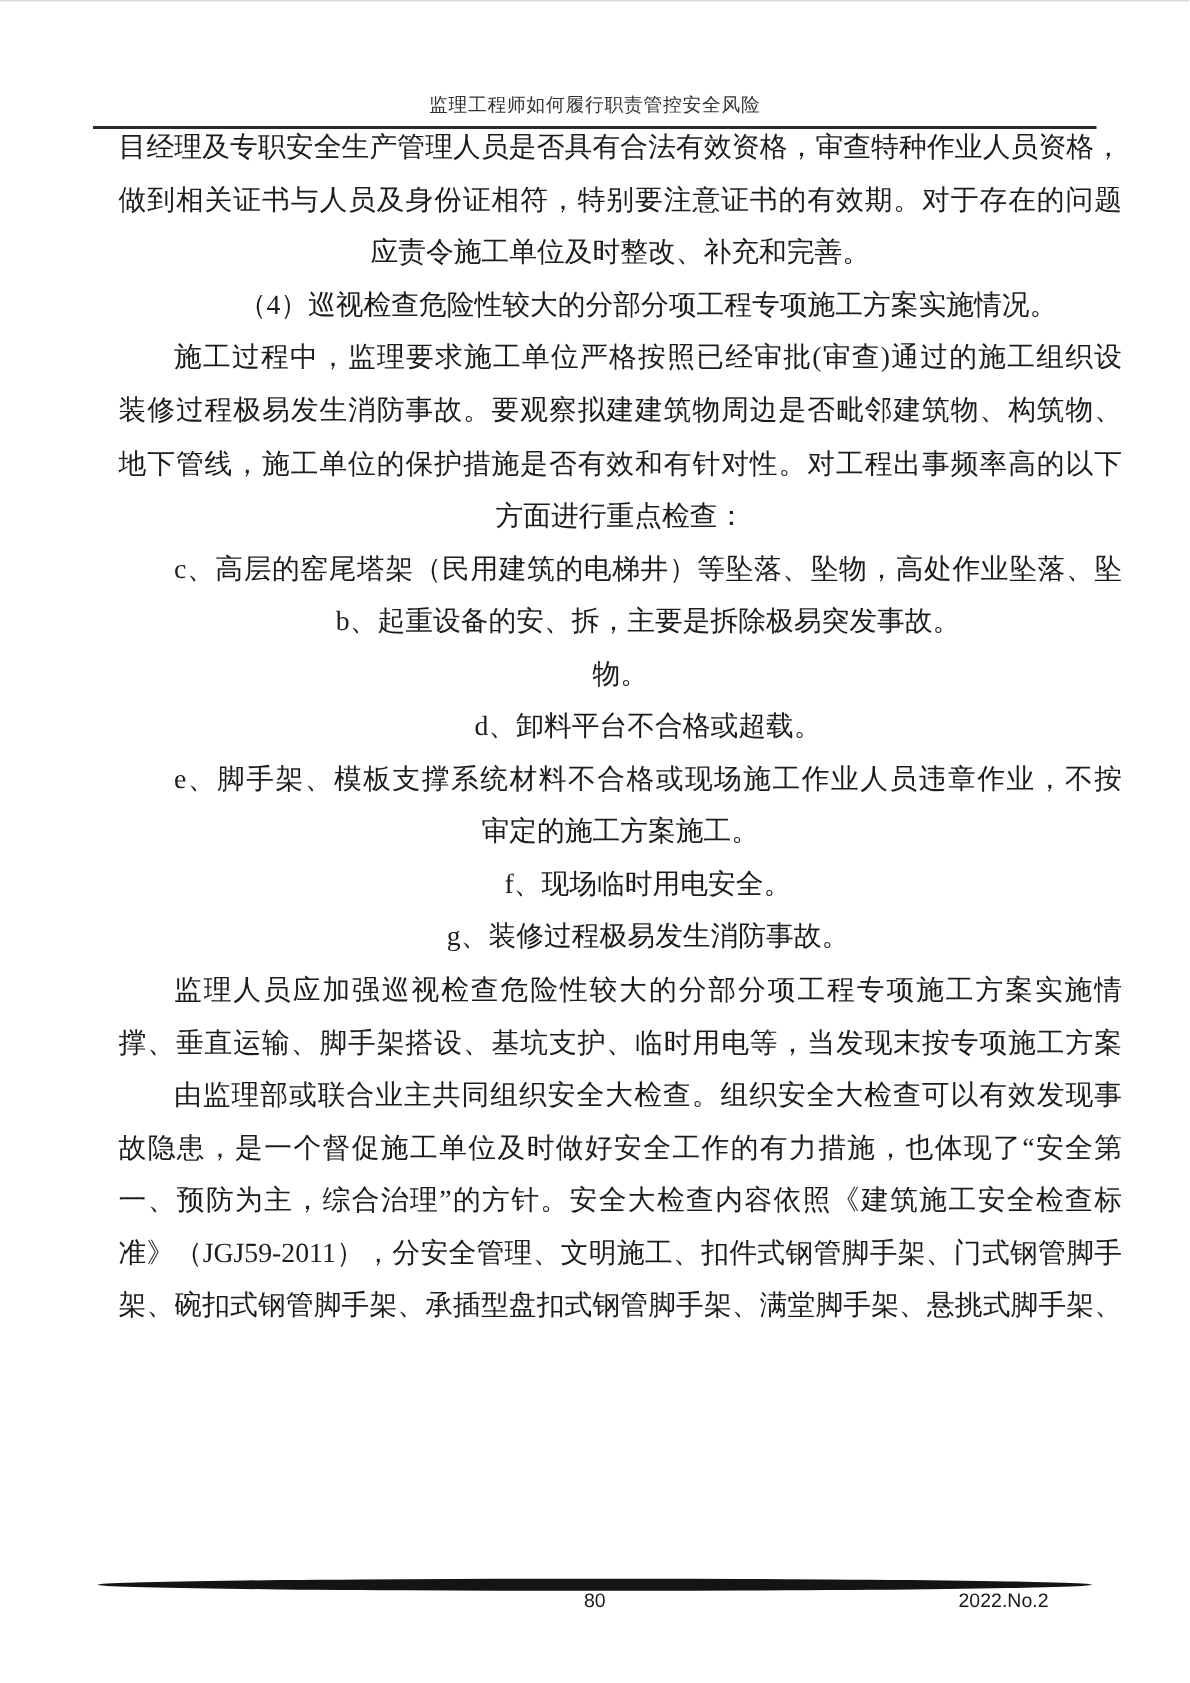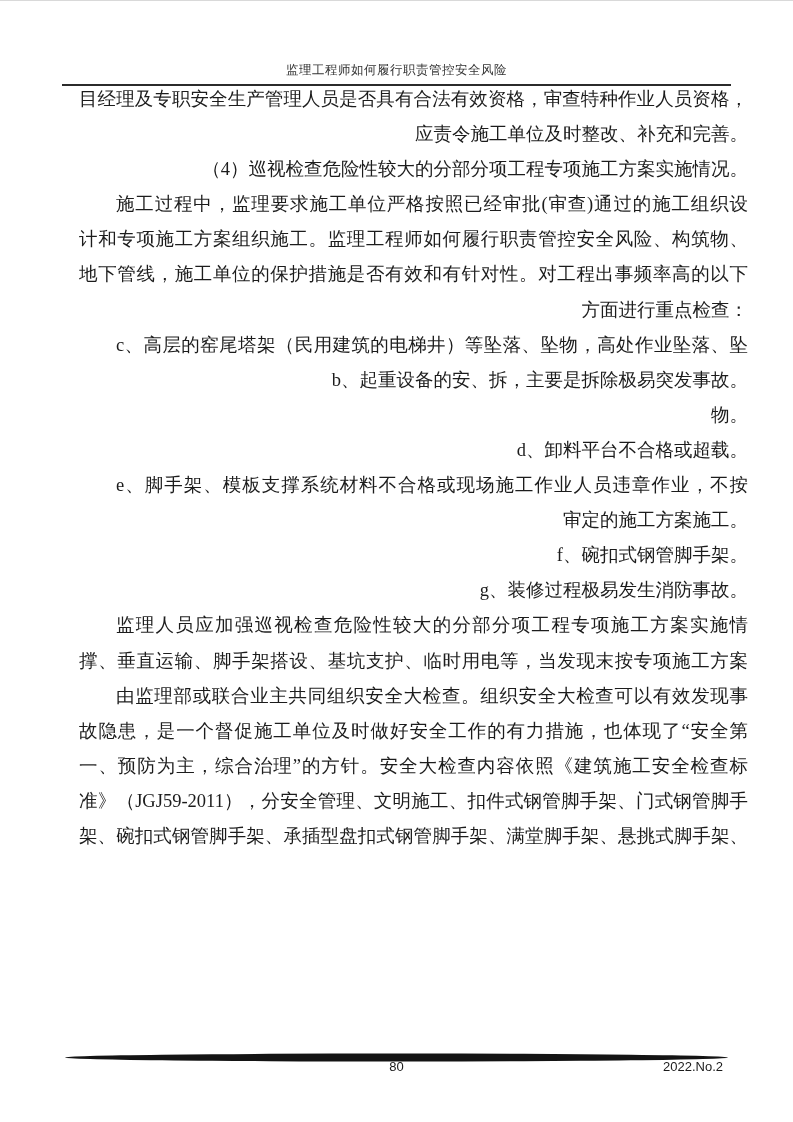--- a/index.html
+++ b/index.html
@@ -30,21 +30,21 @@
     position:absolute;top:84px;left:62px;width:669px;height:2px;
     background:var(--rule-color);
   }
   .body-block{
     position:absolute;top:82px;left:62px;width:669px;margin-left:17px;
   }
   .line{
     height:35.1px;line-height:35.1px;
     font-size:18.5px;
     white-space:nowrap;
-    text-align:right;
+    text-align:center;
     color:var(--text-color);
   }
   .line.full{
     white-space:normal;
     text-align:justify;
     text-align-last:justify;
     -moz-text-align-last:justify;
   }
   .line.indent{ text-indent:37px; }
   .footer-bar-wrap{
@@ -52,49 +52,50 @@
   }
   .footer-row{
     position:absolute;top:1058px;left:62px;width:669px;height:18px;
     font-family:Liberation Sans, sans-serif;
     font-size:13px;line-height:18px;color:#1a1a1a;
   }
   .page-num{
     position:absolute;left:0;width:669px;text-align:center;
   }
   .issue{
-    position:absolute;right:8px;text-align:right;
+    position:absolute;right:32px;text-align:right;
   }
 </style>
 </head>
 <body>
 
 <div class="page">
 
   <div class="top-hairline"></div>
 
   <div class="header-title">监理工程师如何履行职责管控安全风险</div>
 
   <div class="header-rule"></div>
 
   <main class="body-block" id="body-container">
       <div class="line full">目经理及专职安全生产管理人员是否具有合法有效资格，审查特种作业人员资格，</div>
+      <div class="line full">做到相关证书与人员及身份证相符，特别要注意证书的有效期。对于存在的问题</div>
       <div class="line">应责令施工单位及时整改、补充和完善。</div>
       <div class="line indent">（4）巡视检查危险性较大的分部分项工程专项施工方案实施情况。</div>
       <div class="line full indent">施工过程中，监理要求施工单位严格按照已经审批(审查)通过的施工组织设</div>
-      <div class="line full">计和专项施工方案组织施工。监理工程师如何履行职责管控安全风险、构筑物、</div>
+      <div class="line full">装修过程极易发生消防事故。要观察拟建建筑物周边是否毗邻建筑物、构筑物、</div>
       <div class="line full">地下管线，施工单位的保护措施是否有效和有针对性。对工程出事频率高的以下</div>
       <div class="line">方面进行重点检查：</div>
       <div class="line full indent">c、高层的窑尾塔架（民用建筑的电梯井）等坠落、坠物，高处作业坠落、坠</div>
       <div class="line indent">b、起重设备的安、拆，主要是拆除极易突发事故。</div>
       <div class="line">物。</div>
       <div class="line indent">d、卸料平台不合格或超载。</div>
       <div class="line full indent">e、脚手架、模板支撑系统材料不合格或现场施工作业人员违章作业，不按</div>
       <div class="line">审定的施工方案施工。</div>
-      <div class="line indent">f、碗扣式钢管脚手架。</div>
+      <div class="line indent">f、现场临时用电安全。</div>
       <div class="line indent">g、装修过程极易发生消防事故。</div>
       <div class="line full indent">监理人员应加强巡视检查危险性较大的分部分项工程专项施工方案实施情</div>
       <div class="line full">撑、垂直运输、脚手架搭设、基坑支护、临时用电等，当发现末按专项施工方案</div>
       <div class="line full indent">由监理部或联合业主共同组织安全大检查。组织安全大检查可以有效发现事</div>
       <div class="line full">故隐患，是一个督促施工单位及时做好安全工作的有力措施，也体现了“安全第</div>
       <div class="line full">一、预防为主，综合治理”的方针。安全大检查内容依照《建筑施工安全检查标</div>
       <div class="line full">准》（JGJ59-2011），分安全管理、文明施工、扣件式钢管脚手架、门式钢管脚手</div>
       <div class="line full">架、碗扣式钢管脚手架、承插型盘扣式钢管脚手架、满堂脚手架、悬挑式脚手架、</div>
     </main>
 

